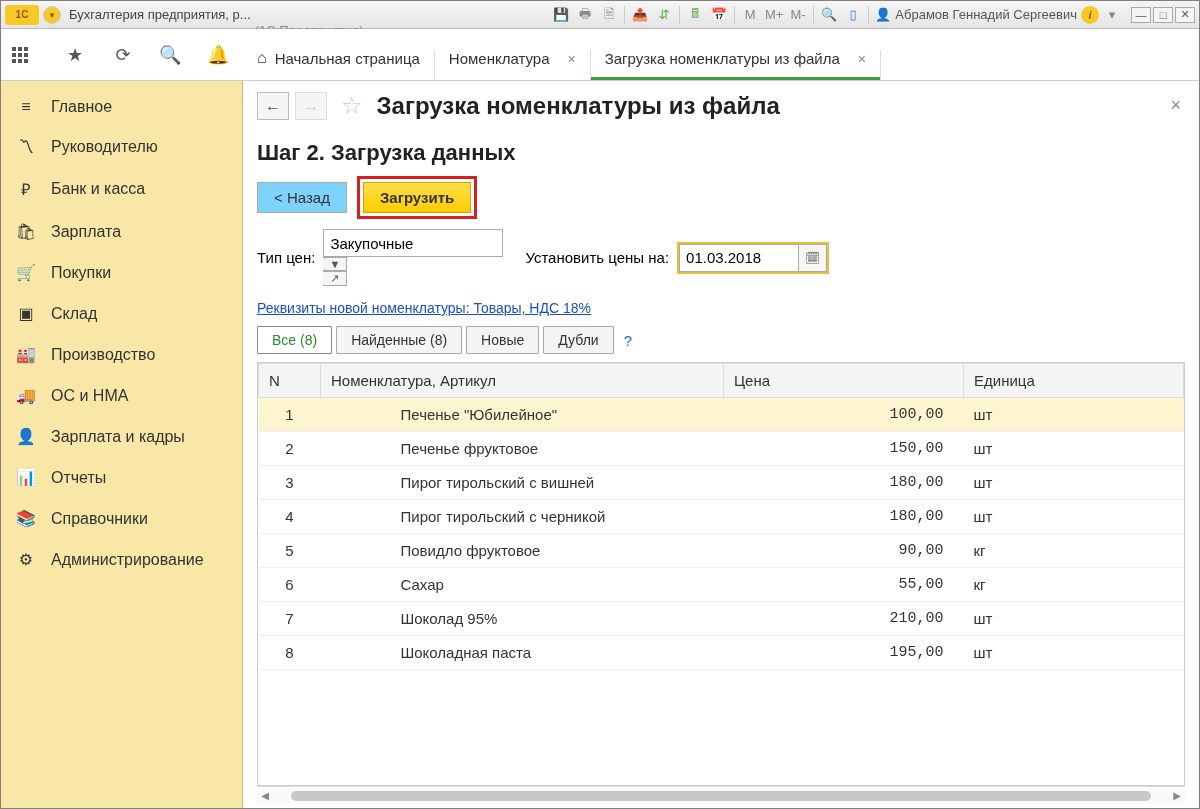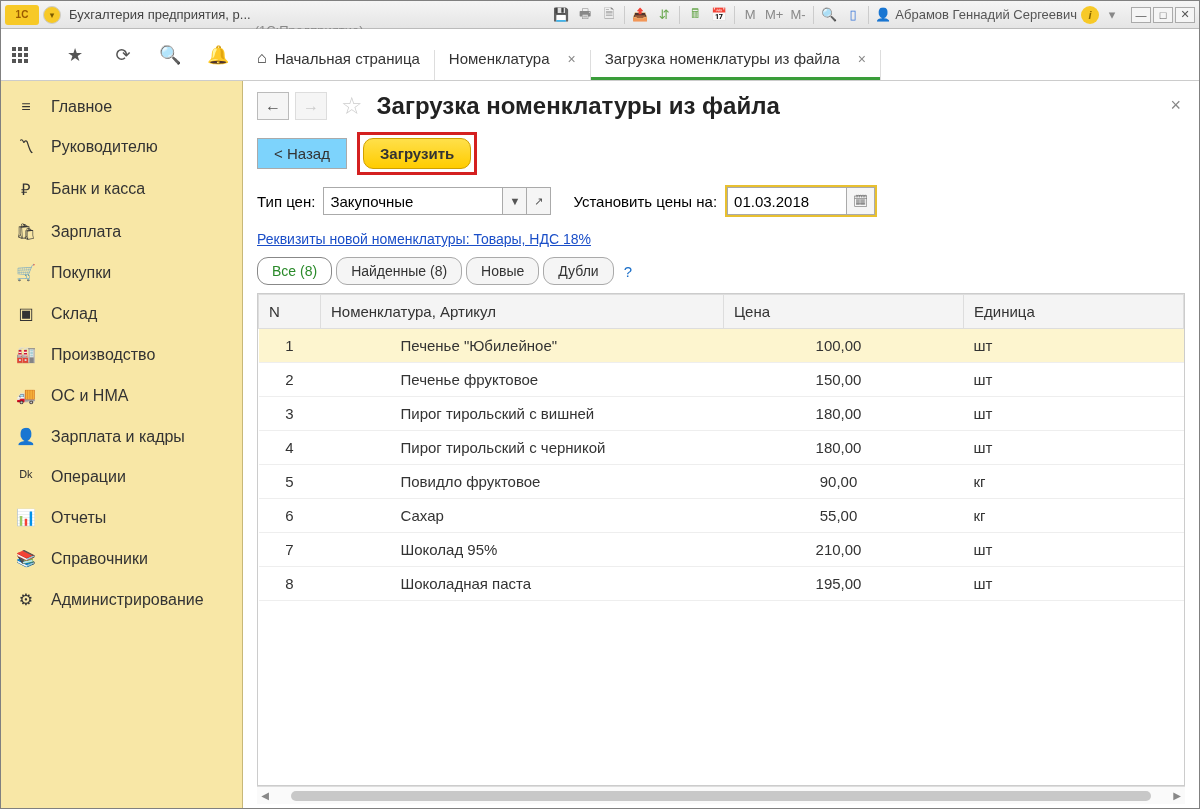--- a/index.html
+++ b/index.html
@@ -40,42 +40,42 @@
   .content{flex:1;background:#fff;display:flex;flex-direction:column;padding:10px 14px 4px;overflow:hidden;}
   .page-head{display:flex;align-items:center;gap:6px;margin-bottom:12px;}
   .navbtn{width:32px;height:28px;border:1px solid #bbb;background:#f5f5f5;display:flex;align-items:center;justify-content:center;font-size:16px;color:#555;}
   .navbtn.disabled{color:#ccc;border-color:#ddd;}
   .star-ico{font-size:24px;color:#ccc;margin:0 8px;}
   .page-title{font-size:24px;font-weight:600;color:#222;}
   .close-x{margin-left:auto;font-size:18px;color:#888;padding:4px;}
   .step-title{font-size:22px;font-weight:600;margin:8px 0 10px;color:#222;}
   .btn-row{display:flex;gap:10px;align-items:center;margin-bottom:10px;}
   .btn{padding:6px 16px;border:1px solid #aaa;background:#7dd3fc;font-size:15px;color:#333;}
-  .btn.primary{background:linear-gradient(#ffe04a,#ffcc00);border-color:#d0a000;font-weight:600;border-radius:10px;}
+  .btn.primary{background:linear-gradient(#ffe04a,#ffcc00);border-color:#d0a000;font-weight:600;}
   .highlight-box{border:3px solid #d42020;padding:3px;display:inline-block;}
   .form-row{display:flex;align-items:center;gap:8px;margin-bottom:8px;font-size:15px;}
-  .combo{display:flex;align-items:stretch;}
+  .combo{display:flex;align-items:stretch;flex-direction:column;}
   .combo input{border:1px solid #aaa;padding:4px 6px;font-size:15px;width:180px;height:28px;}
   .combo .cbtn{width:24px;border:1px solid #aaa;border-left:none;background:#f5f5f5;display:flex;align-items:center;justify-content:center;font-size:11px;color:#555;}
   .date-box{display:flex;align-items:stretch;border:2px solid #e8c030;}
   .date-box input{border:1px solid #aaa;padding:4px 6px;font-size:15px;width:120px;height:28px;}
   .date-box .cbtn{width:28px;border:1px solid #aaa;border-left:none;background:#f5f5f5;display:flex;align-items:center;justify-content:center;font-size:12px;color:#555;}
   .link{color:#1a4ec8;text-decoration:underline;font-size:14px;margin:6px 0 10px;display:inline-block;}
   .filter-tabs{display:flex;gap:0;margin-bottom:8px;align-items:center;}
-  .ftab{padding:5px 14px;border:1px solid #aaa;font-size:14px;background:#f5f5f5;color:#333;margin-right:4px;border-radius:11px;}
+  .ftab{padding:5px 14px;border:1px solid #aaa;font-size:14px;background:#f5f5f5;color:#333;margin-right:4px;border-radius:1px;}
   .ftab.active{background:#fff;color:#2a8a2a;border-color:#888;}
   .help-ico{color:#1a6ec8;font-size:15px;margin-left:6px;}
   .grid-wrap{flex:1;border:1px solid #ccc;overflow:auto;position:relative;}
   table.grid{width:100%;border-collapse:collapse;font-size:15px;}
   .grid th{background:#f4f4f4;border:1px solid #ddd;padding:8px 10px;text-align:left;font-weight:normal;color:#333;}
   .grid td{border-bottom:1px solid #eee;padding:8px 10px;color:#333;}
   .grid tr.sel td{background:#fdf5cf;}
   .grid td.n{text-align:center;width:60px;}
   .grid td.name{padding-left:80px;}
-  .grid td.price{text-align:center;padding-right:20px;}
+  .grid td.price{text-align:right;padding-right:20px;font-family:Liberation Mono, monospace;}
   .hscroll-track{height:18px;background:#fafafa;border-top:1px solid #ddd;display:flex;align-items:center;}
   .hscroll-thumb{height:10px;background:#c8c8c8;border-radius:5px;flex:1;margin:0 18px;}
   .harrow{width:16px;text-align:center;color:#888;font-size:10px;}
 </style>
 </head>
 <body>
 
 <div class="window">
 
   <div class="titlebar">
@@ -185,24 +185,20 @@
         </div>
         <div class="nav-item">
           <span class="nav-ico">🚚</span>
           <span>ОС и НМА</span>
         </div>
         <div class="nav-item">
           <span class="nav-ico">👤</span>
           <span>Зарплата и кадры</span>
         </div>
         <div class="nav-item">
-          <span class="nav-ico">ᴰᵏ</span>
-          <span>Операции</span>
-        </div>
-        <div class="nav-item">
           <span class="nav-ico">📊</span>
           <span>Отчеты</span>
         </div>
         <div class="nav-item">
           <span class="nav-ico">📚</span>
           <span>Справочники</span>
         </div>
         <div class="nav-item">
           <span class="nav-ico">⚙</span>
           <span>Администрирование</span>
@@ -211,20 +207,21 @@
 
     <div class="content">
       <div class="page-head">
         <div class="navbtn">←</div>
         <div class="navbtn disabled">→</div>
         <span class="star-ico">☆</span>
         <span class="page-title">Загрузка номенклатуры из файла</span>
         <span class="close-x">×</span>
       </div>
 
+      <div class="step-title">Шаг 2. Загрузка данных</div>
 
       <div class="btn-row">
         <button class="btn">&lt; Назад</button>
         <span class="highlight-box">
           <button class="btn primary">Загрузить</button>
         </span>
       </div>
 
       <div class="form-row">
         <span>Тип цен:</span>

